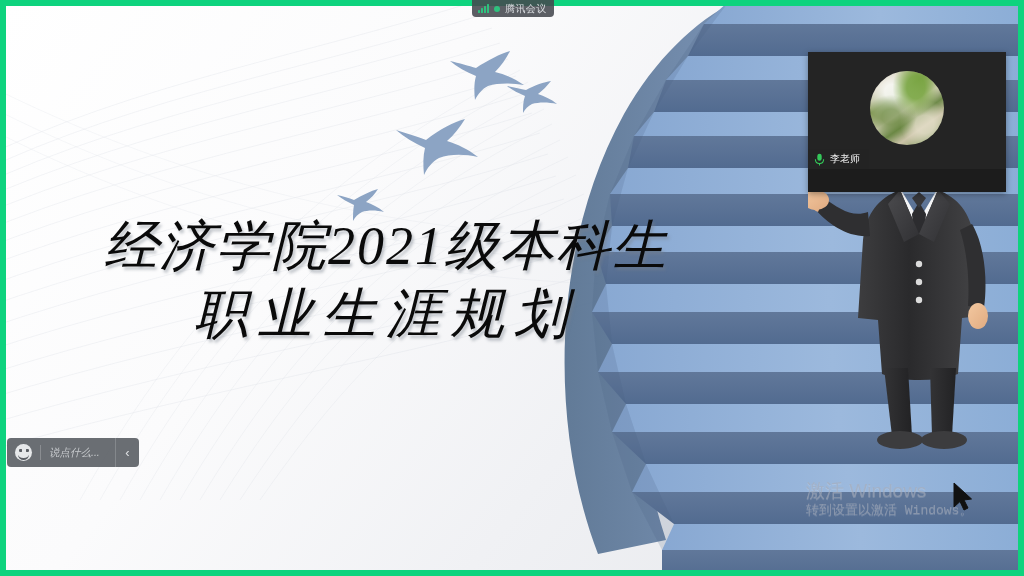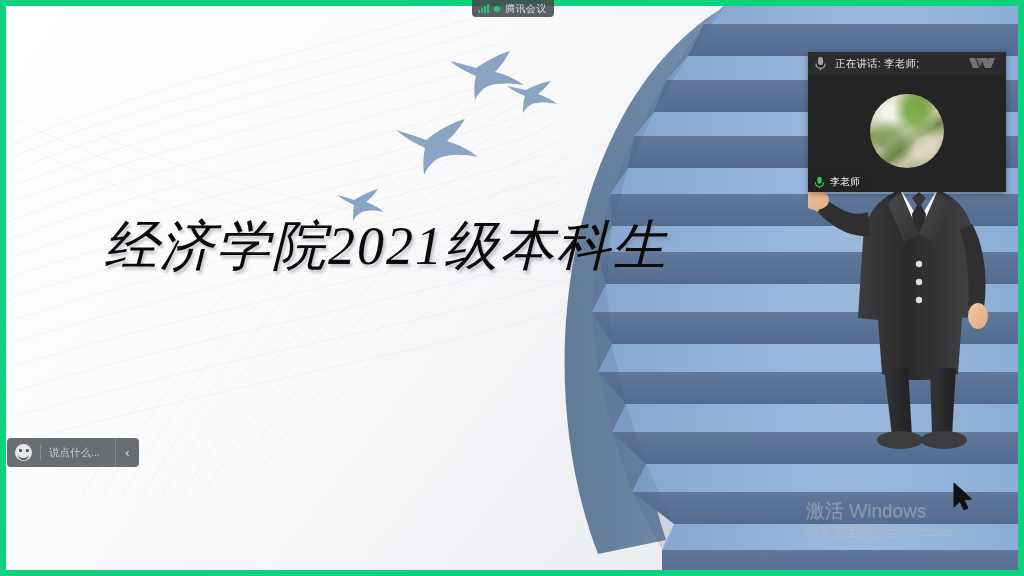--- a/index.html
+++ b/index.html
@@ -70,30 +70,30 @@
     font-weight: 400;
     letter-spacing: 2px;
     text-shadow: 2px 3px 3px rgba(120,128,140,.45);
     white-space: nowrap;
   }
   .title-line.second { letter-spacing: 10px; }
 
   
   #watermark {
     position: absolute;
-    left: 806px; top: 500px;
+    left: 806px; top: 480px;
     width: 200px;
     text-align: left;
     color: #a8aebb;
     opacity: .62;
     pointer-events: none;
     text-shadow: 0 1px 0 rgba(255,255,255,.25);
   }
   #watermark .wm-main { font-size: 19px; line-height: 22px; }
-  #watermark .wm-sub  { font-size: 13px; line-height: 17px; }
+  #watermark .wm-sub  { font-size: 13px; line-height: 17px; font-family: Liberation Mono, monospace; }
 
   
   .frame {
     position: absolute;
     background: #0ed37e;
     z-index: 40;
     pointer-events: none;
   }
   .frame.top    { left:0; top:0;    width:1024px; height:6px; }
   .frame.bottom { left:0; bottom:0; width:1024px; height:6px; }
@@ -263,20 +263,21 @@
     background: rgba(255,255,255,.22);
   }
   #chat-input {
     width: 58px;
     font-size: 10.5px;
     color: #c7cacd;
     padding: 0 8px;
     white-space: nowrap;
     overflow: hidden;
     cursor: text;
+    font-style: italic;
   }
   #collapse-button {
     width: 23px; height: 29px;
     display: flex; align-items: center; justify-content: center;
     font-size: 13px;
     color: #dfe1e4;
     cursor: pointer;
     border-left: 1px solid rgba(255,255,255,.18);
   }
 
@@ -469,20 +470,21 @@
 
       <path d="M76,200 L100,200 L104,268 L84,268 Z" fill="url(#trouserG)"></path>
       <path d="M122,200 L148,200 L144,268 L124,268 Z" fill="url(#trouserG)"></path>
 
       <ellipse cx="92" cy="272" rx="23" ry="9" fill="#3c3c3e"></ellipse>
       <ellipse cx="136" cy="272" rx="23" ry="9" fill="#3c3c3e"></ellipse>
     </svg>
 
     <div id="title-block">
       <div class="title-line">经济学院2021级本科生</div>
+      <div class="title-line second">职业生涯规划</div>
     </div>
 
     <div id="watermark">
       <div class="wm-main">激活 Windows</div>
       <div class="wm-sub">转到设置以激活 Windows。</div>
     </div>
   </div>
 
   <div class="frame top"></div>
   <div class="frame bottom"></div>
@@ -495,37 +497,20 @@
         <i></i>
         <i></i>
         <i></i>
     </span>
     <span id="pill-dot"></span>
     <span id="pill-label">腾讯会议</span>
   </div>
 
   <div id="video-panel">
 
-    <div id="video-header">
-      <svg id="header-mic" viewBox="0 0 13 15">
-        <rect x="4" y="1" width="5" height="8" rx="2.5" fill="#cfcfcf"></rect>
-        <path d="M2,7.5 C2,11 4,12.3 6.5,12.3 C9,12.3 11,11 11,7.5" fill="none" stroke="#cfcfcf" stroke-width="1.2"></path>
-        <rect x="6" y="12" width="1.2" height="2.4" fill="#cfcfcf"></rect>
-      </svg>
-      <span id="speaking-label">正在讲话: 李老师;</span>
-      <svg id="voov-logo" viewBox="0 0 34 16">
-        <g fill="#d8d8d8">
-          <path d="M2,3 L8,3 L12,12 L16,3 L10,3 L6,3 Z" opacity="0.85"></path>
-          <path d="M1,3 L7,3 L11,13 L5,13 Z"></path>
-          <path d="M9,3 L15,3 L11,13 L5,13 Z" opacity="0"></path>
-          <path d="M13,3 L19,3 L23,13 L17,13 Z"></path>
-          <path d="M21,3 L27,3 L23,13 L17,13 Z"></path>
-        </g>
-      </svg>
-    </div>
 
     <div id="video-stage">
       <div id="video-avatar"></div>
 
       <div id="name-badge">
         <svg id="badge-mic" viewBox="0 0 11 13">
           <rect x="3.3" y="0.8" width="4.4" height="7" rx="2.2" fill="#34c759"></rect>
           <path d="M1.4,6.3 C1.4,9.3 3.2,10.6 5.5,10.6 C7.8,10.6 9.6,9.3 9.6,6.3" fill="none" stroke="#34c759" stroke-width="1.1"></path>
           <rect x="5" y="10.4" width="1" height="2.1" fill="#34c759"></rect>
         </svg>

